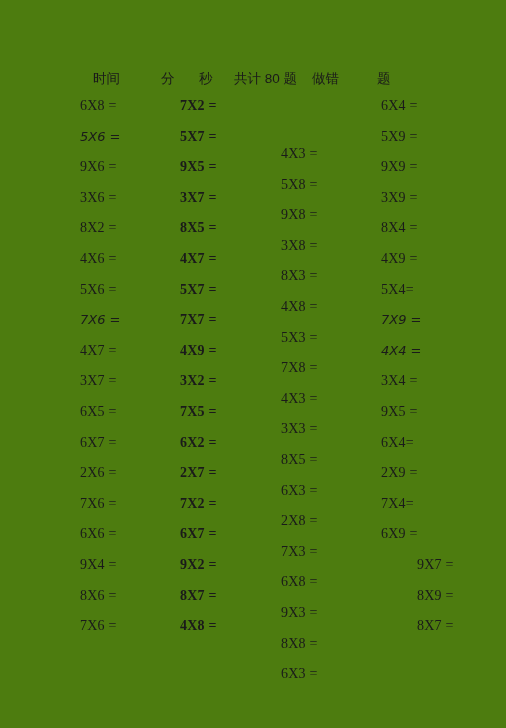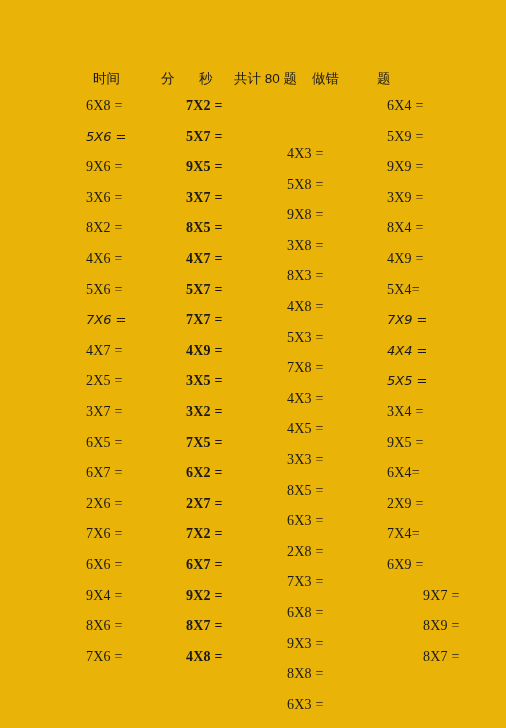--- a/index.html
+++ b/index.html
@@ -9,21 +9,21 @@
     background: #ffffff;
   }
   body {
     font-family: "Liberation Serif", "DejaVu Serif", serif;
     color: #1a1a1a;
   }
   #page {
     position: relative;
     width: 506px;
     height: 728px;
-    background: #eab308;
+    background: #4d7c0f;
     overflow: hidden;
   }
 
   
   #header-row {
     position: absolute;
     left: 0;
     top: 68px;
     width: 506px;
     height: 24px;
@@ -40,21 +40,21 @@
   #hdr-time     { left: 93px; }
   #hdr-minute   { left: 161px; }
   #hdr-second   { left: 199px; }
   #hdr-total    { left: 234px; }
   #hdr-wrong    { left: 312px; }
   #hdr-wrongq   { left: 377px; }
 
   
   #grid {
     position: absolute;
-    left: 11px;
+    left: 5px;
     top: 96px;
     width: 444px;
   }
   .prow {
     position: relative;
     height: 30.6px;
   }
   .cell {
     position: absolute;
     top: 0;
@@ -139,26 +139,20 @@
         <span class="cell c2">7X8 =</span>
         <span class="cell c3 italic">7X9 =</span>
       </div>
       <div class="prow">
         <span class="cell c0">4X7 =</span>
         <span class="cell c1">4X9 =</span>
         <span class="cell c2">4X3 =</span>
         <span class="cell c3 italic">4X4 =</span>
       </div>
       <div class="prow">
-        <span class="cell c0">2X5 =</span>
-        <span class="cell c1">3X5 =</span>
-        <span class="cell c2">4X5 =</span>
-        <span class="cell c3 italic">5X5 =</span>
-      </div>
-      <div class="prow">
         <span class="cell c0">3X7 =</span>
         <span class="cell c1">3X2 =</span>
         <span class="cell c2">3X3 =</span>
         <span class="cell c3">3X4 =</span>
       </div>
       <div class="prow">
         <span class="cell c0">6X5 =</span>
         <span class="cell c1">7X5 =</span>
         <span class="cell c2">8X5 =</span>
         <span class="cell c3">9X5 =</span>

